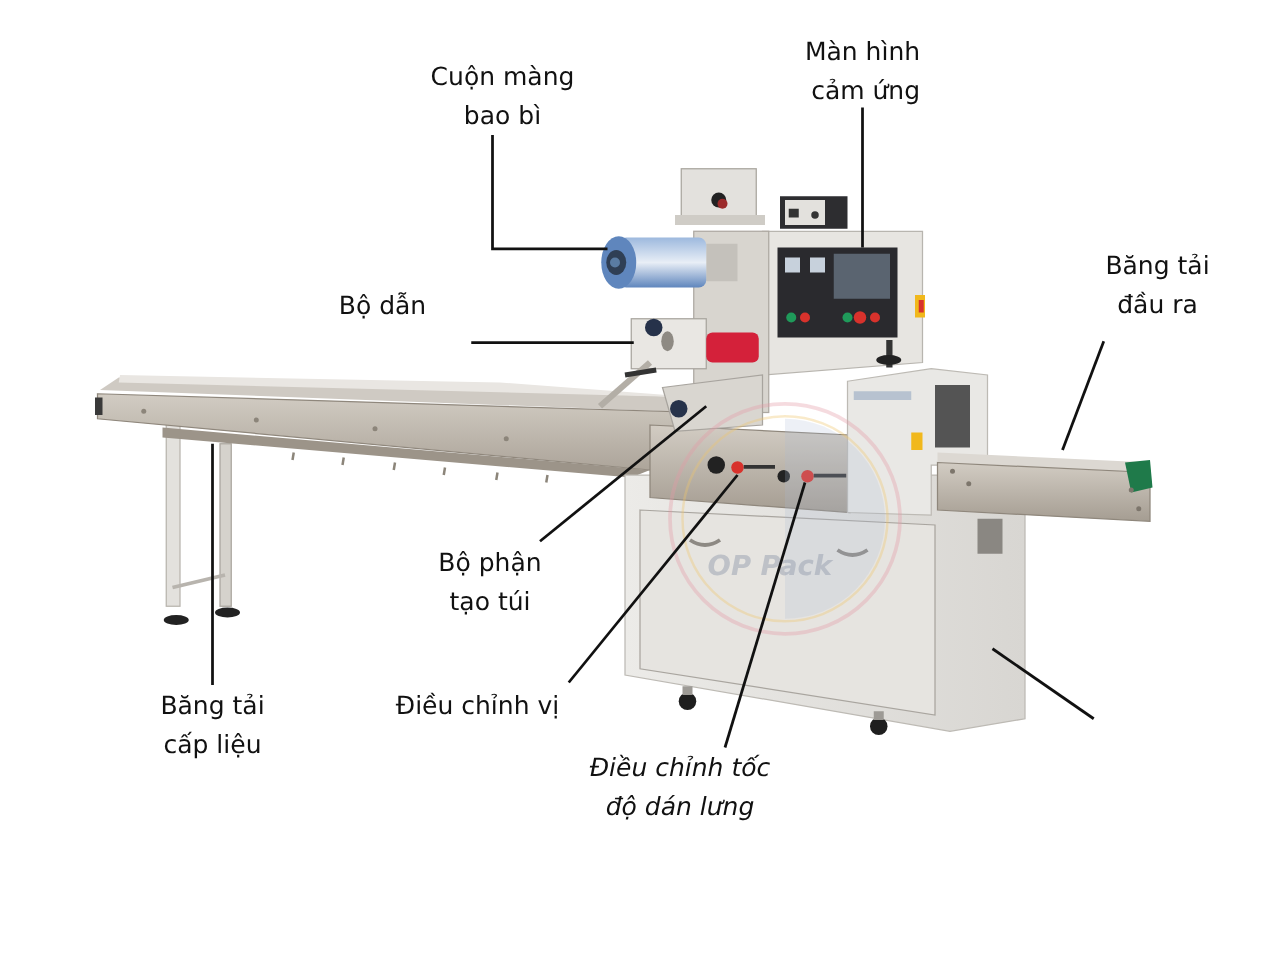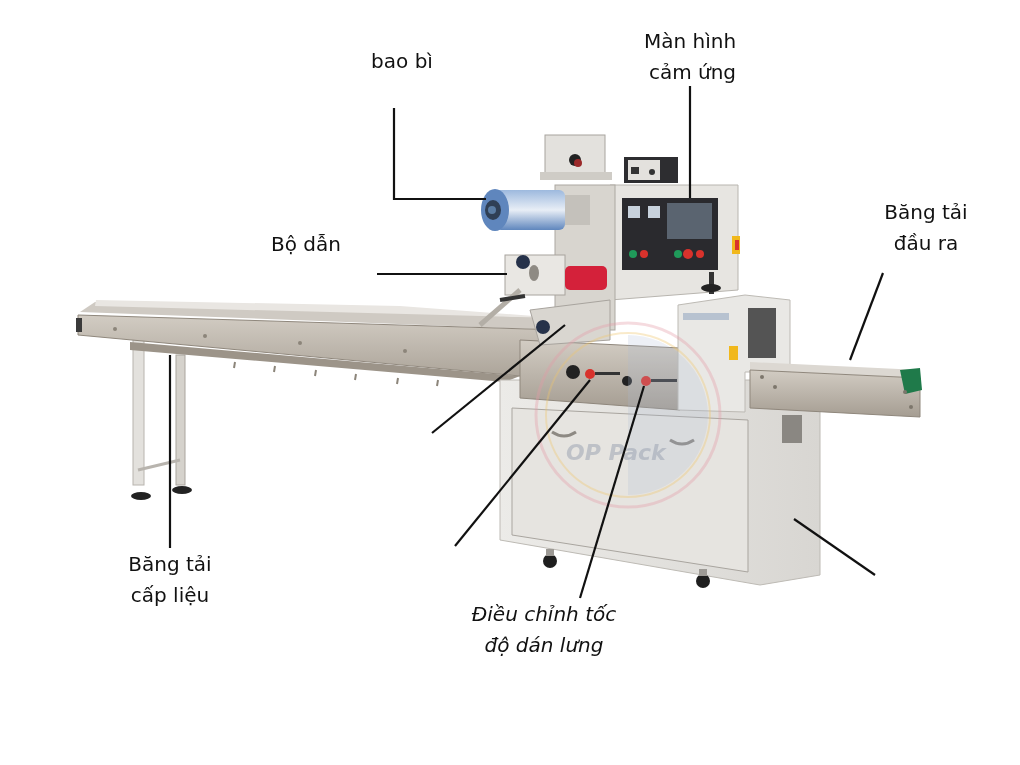--- a/index.html
+++ b/index.html
@@ -181,37 +181,43 @@
 
       <line x1="455" y1="546" x2="590" y2="380"></line>
 
       <line x1="580" y1="598" x2="644" y2="386"></line>
 
       <line x1="875" y1="575" x2="794" y2="519"></line>
     </g>
   </svg>
 
   <div class="label" style="left:402px; top:46px;">
+    <span>Cuộn màng</span>
     <span>bao bì</span>
   </div>
   <div class="label" style="left:690px; top:26px;text-align:right;">
     <span>Màn hình</span>
     <span>cảm ứng</span>
   </div>
   <div class="label" style="left:306px; top:229px;">
     <span>Bộ dẫn</span>
   </div>
   <div class="label" style="left:926px; top:197px;">
     <span>Băng tải</span>
     <span>đầu ra</span>
   </div>
+  <div class="label" style="left:392px; top:435px;">
+    <span>Bộ phận</span>
+    <span>tạo túi</span>
+  </div>
   <div class="label" style="left:170px; top:549px;">
     <span>Băng tải</span>
     <span>cấp liệu</span>
   </div>
   <div class="label" style="left:382px; top:549px;">
+    <span>Điều chỉnh vị</span>
   </div>
   <div class="label" style="left:544px; top:599px;font-style:italic;">
     <span>Điều chỉnh tốc</span>
     <span>độ dán lưng</span>
   </div>
 
 </div>
 
 </body></html>

